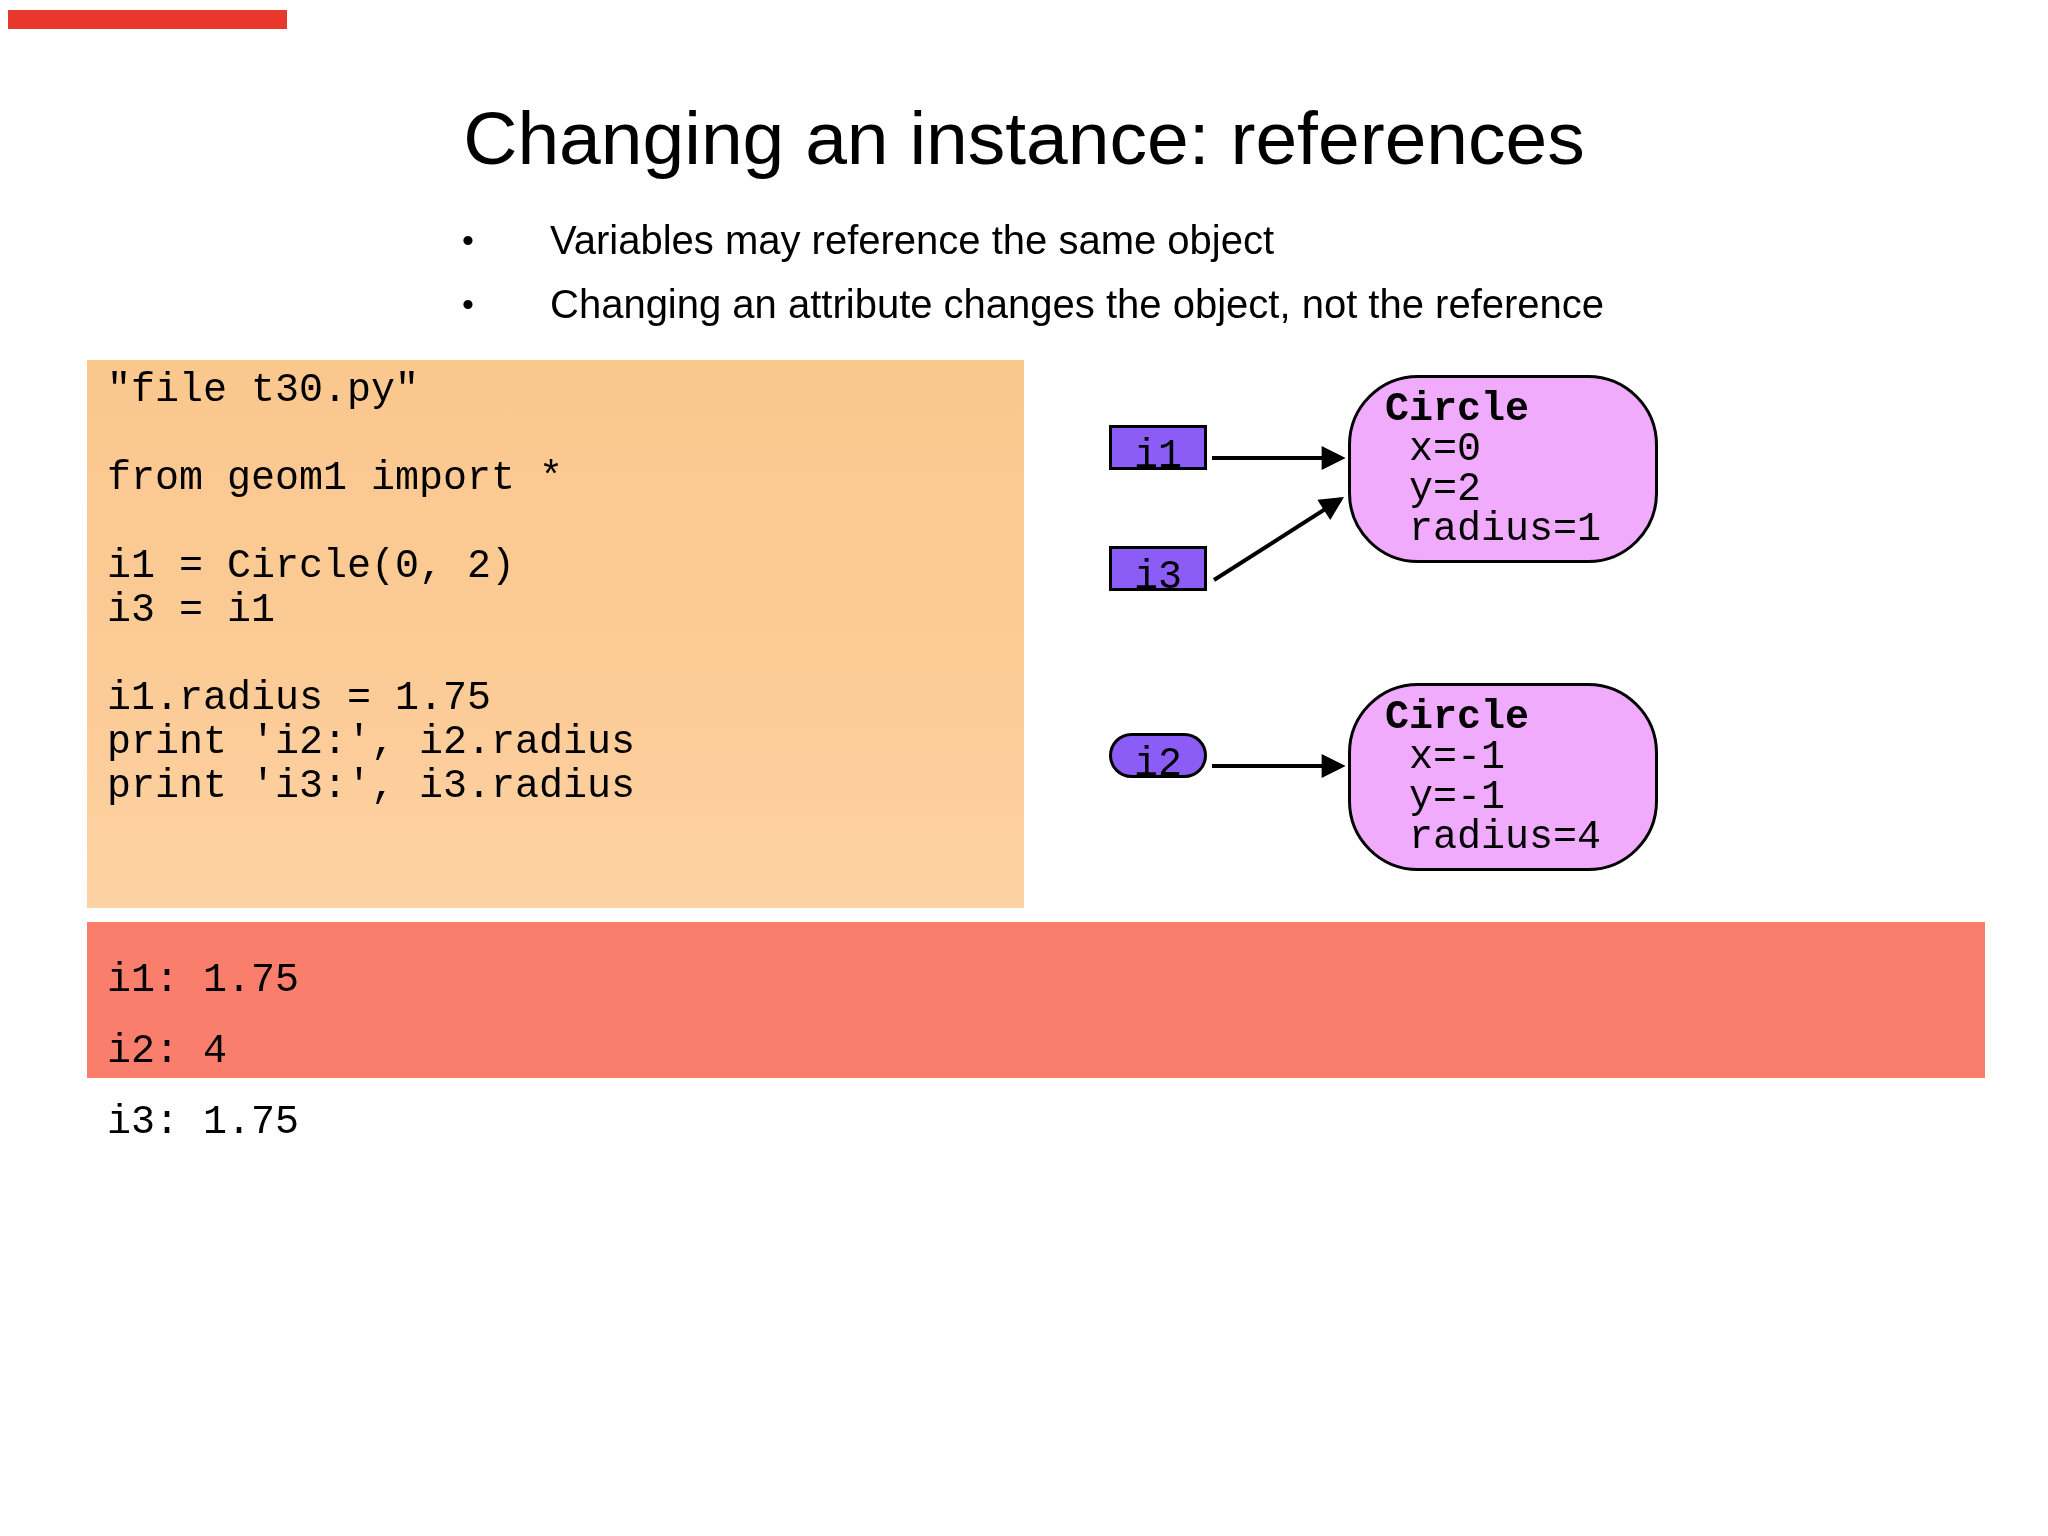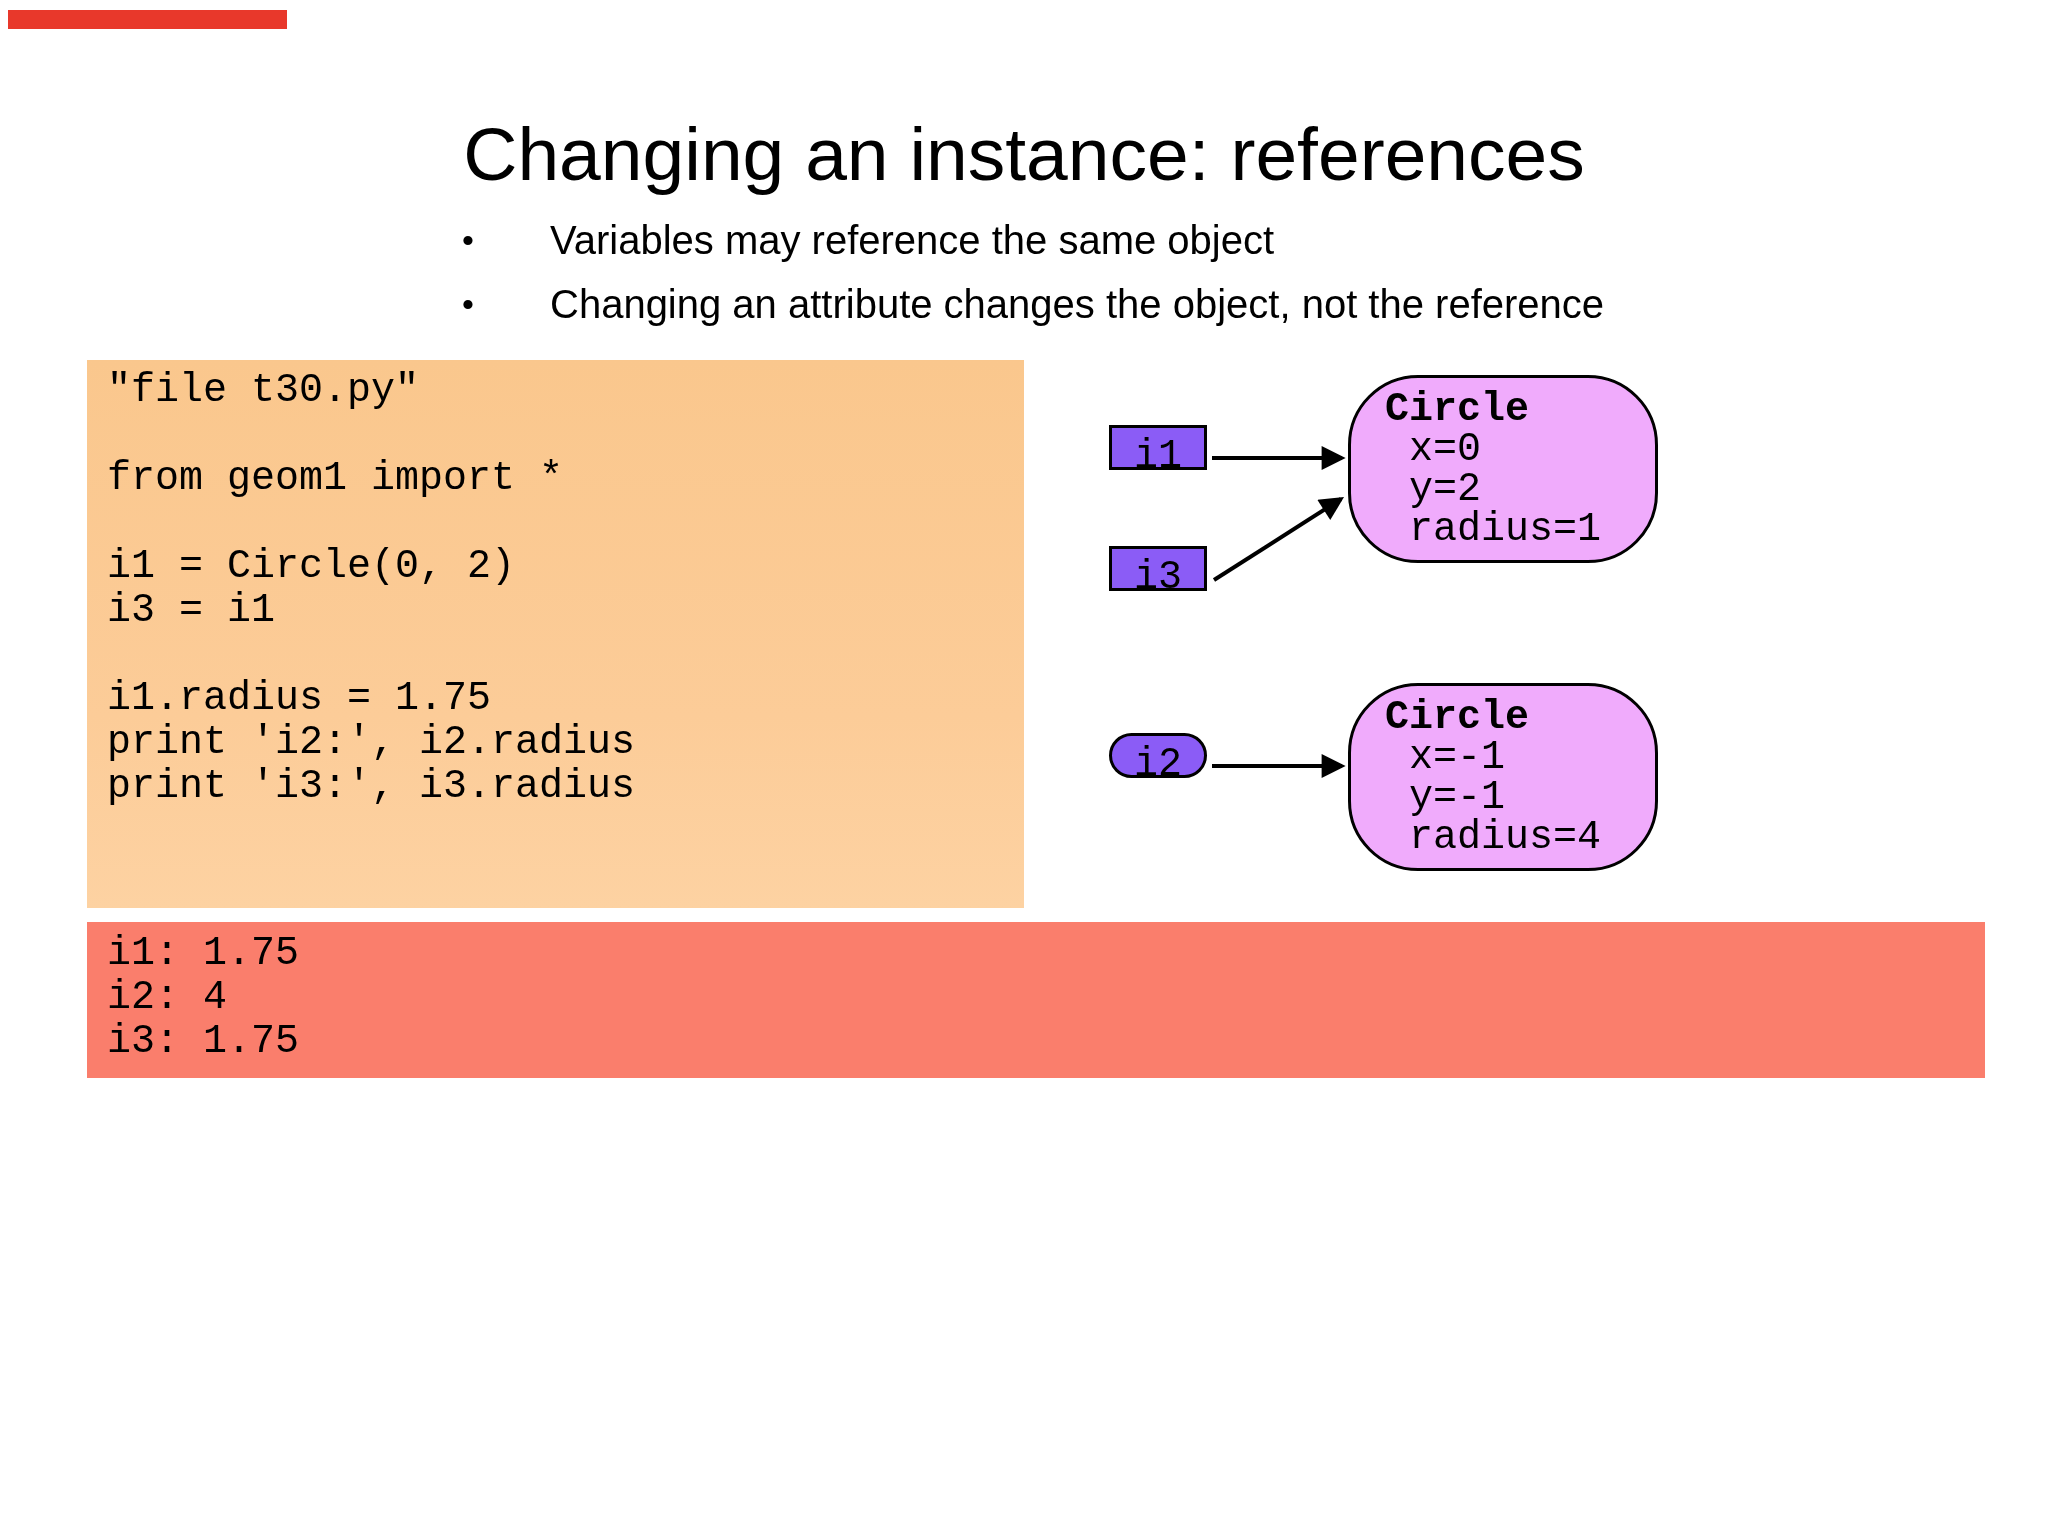--- a/index.html
+++ b/index.html
@@ -17,21 +17,21 @@
   .top-bar {
     position: absolute;
     left: 8px; top: 10px;
     width: 279px; height: 19px;
     background: #E8382B;
   }
 
   .title {
     position: absolute;
     left: 0; right: 0; top: 95px;
-    margin: 16px;
+    margin: 0;
     text-align: center;
     font-size: 75px;
     font-weight: 400;
     letter-spacing: 0px;
   }
 
   .bullets {
     position: absolute;
     left: 462px; top: 218px;
     margin: 0; padding: 0;
@@ -66,21 +66,21 @@
   .output-block {
     position: absolute;
     left: 87px; top: 922px;
     width: 1898px; height: 156px;
     background: #FA7E6C;
     box-sizing: border-box;
     padding: 10px 0 0 20px;
     font-family: "Liberation Mono", "DejaVu Sans Mono", monospace;
     font-size: 40px;
   }
-  .output-line { height: 44px; line-height: 44px; white-space: pre; }
+  .output-line { height: 44px; line-height: 44px; white-space: pre; margin-top: 27px; }
 
   
   .arrows {
     position: absolute;
     left: 0; top: 0;
     pointer-events: none;
   }
   .var-box {
     position: absolute;
     width: 98px; height: 45px;

